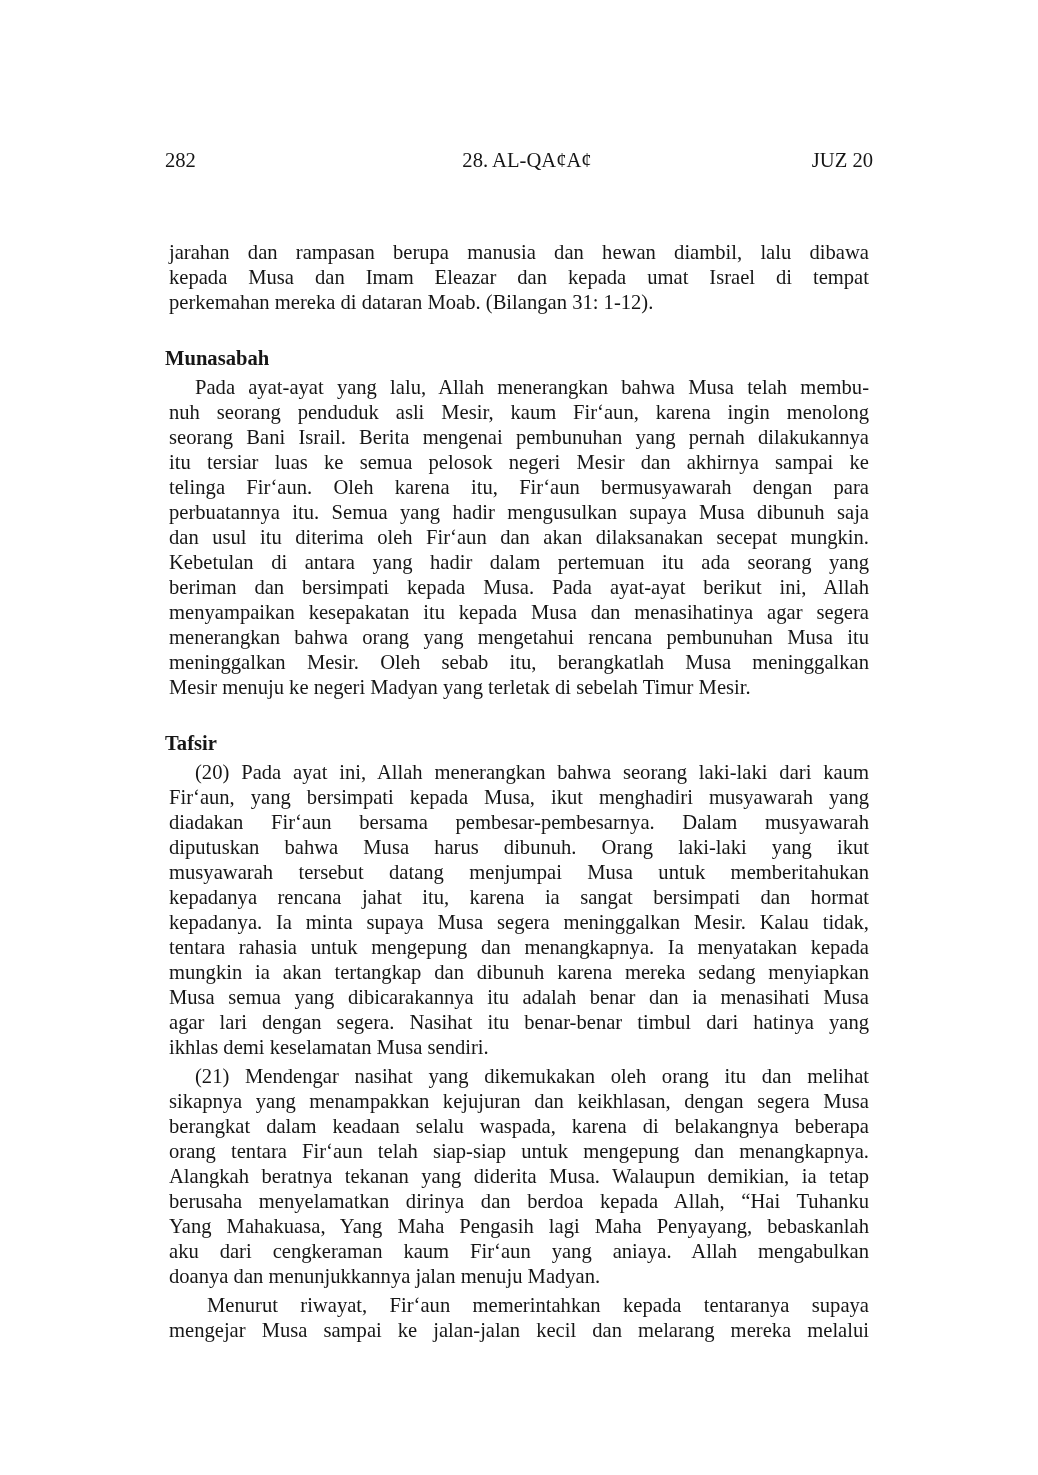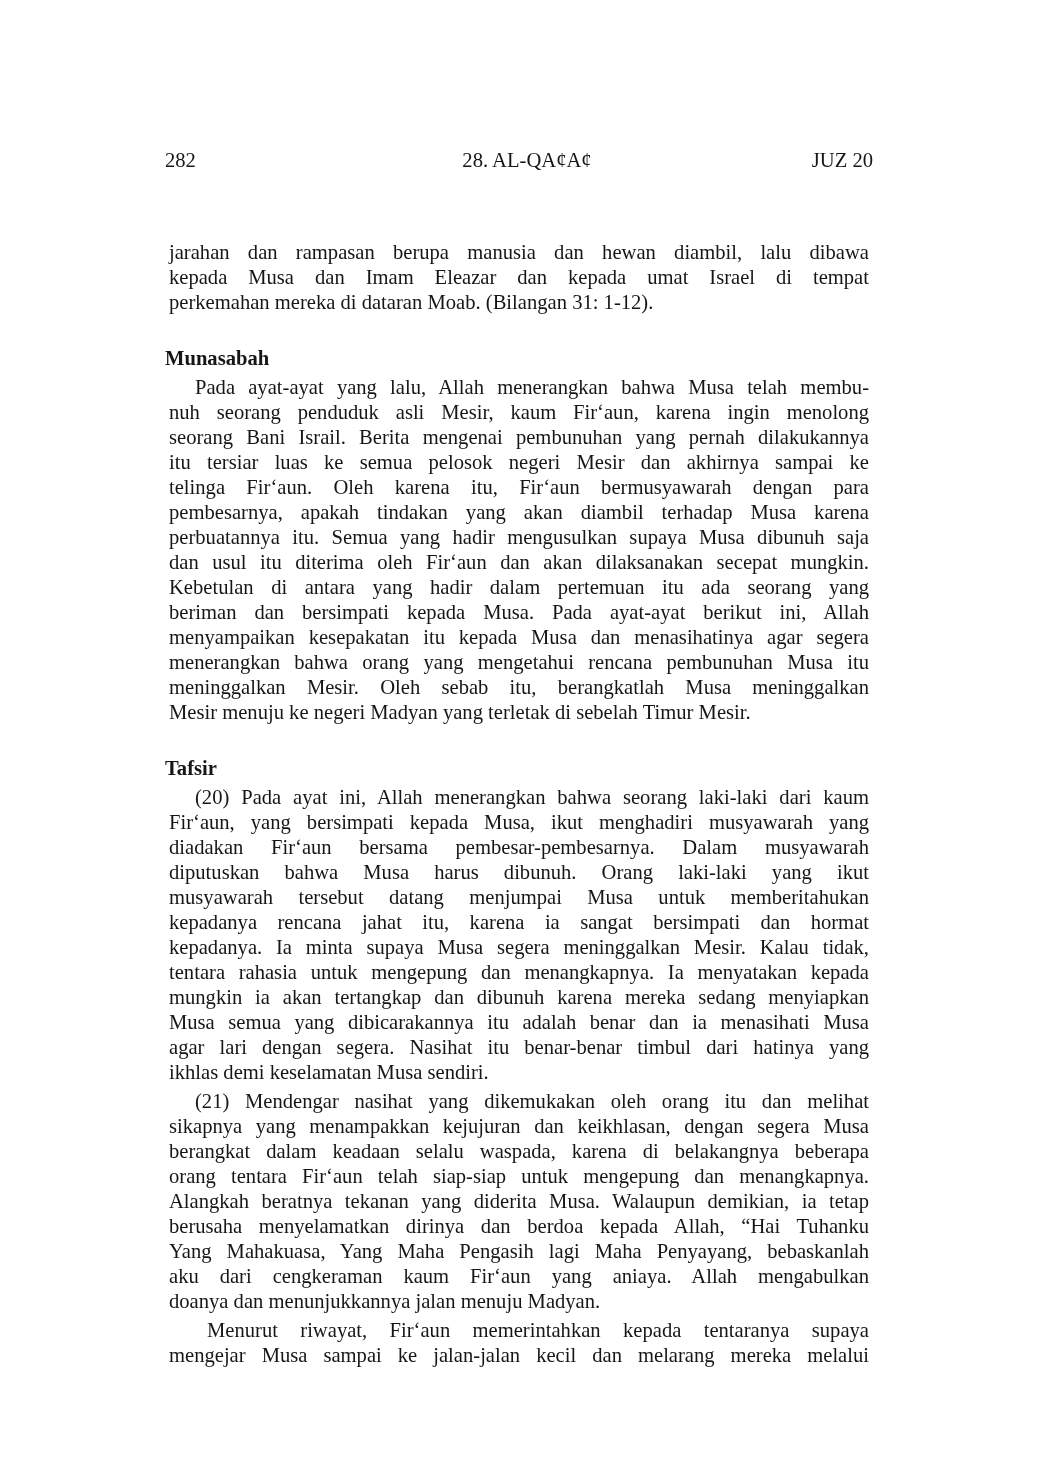--- a/index.html
+++ b/index.html
@@ -76,21 +76,20 @@
         <div class="line">kepada Musa dan Imam Eleazar dan kepada umat Israel di tempat</div>
         <div class="line lastline">perkemahan mereka di dataran Moab. (Bilangan 31: 1-12).</div>
       </div>
       <h2 class="heading">Munasabah</h2>
       <div class="para">
         <div class="line" style="text-indent: 26px;">Pada ayat-ayat yang lalu, Allah menerangkan bahwa Musa telah membu-</div>
         <div class="line">nuh seorang penduduk asli Mesir, kaum Fir‘aun, karena ingin menolong</div>
         <div class="line">seorang Bani Israil. Berita mengenai pembunuhan yang pernah dilakukannya</div>
         <div class="line">itu tersiar luas ke semua pelosok negeri Mesir dan akhirnya sampai ke</div>
         <div class="line">telinga Fir‘aun. Oleh karena itu, Fir‘aun bermusyawarah dengan para</div>
-        <div class="line">pembesarnya, apakah tindakan yang akan diambil terhadap Musa karena</div>
         <div class="line">perbuatannya itu. Semua yang hadir mengusulkan supaya Musa dibunuh saja</div>
         <div class="line">dan usul itu diterima oleh Fir‘aun dan akan dilaksanakan secepat mungkin.</div>
         <div class="line">Kebetulan di antara yang hadir dalam pertemuan itu ada seorang yang</div>
         <div class="line">beriman dan bersimpati kepada Musa. Pada ayat-ayat berikut ini, Allah</div>
         <div class="line">menyampaikan kesepakatan itu kepada Musa dan menasihatinya agar segera</div>
         <div class="line">menerangkan bahwa orang yang mengetahui rencana pembunuhan Musa itu</div>
         <div class="line">meninggalkan Mesir. Oleh sebab itu, berangkatlah Musa meninggalkan</div>
         <div class="line lastline">Mesir menuju ke negeri Madyan yang terletak di sebelah Timur Mesir.</div>
       </div>
       <h2 class="heading">Tafsir</h2>

